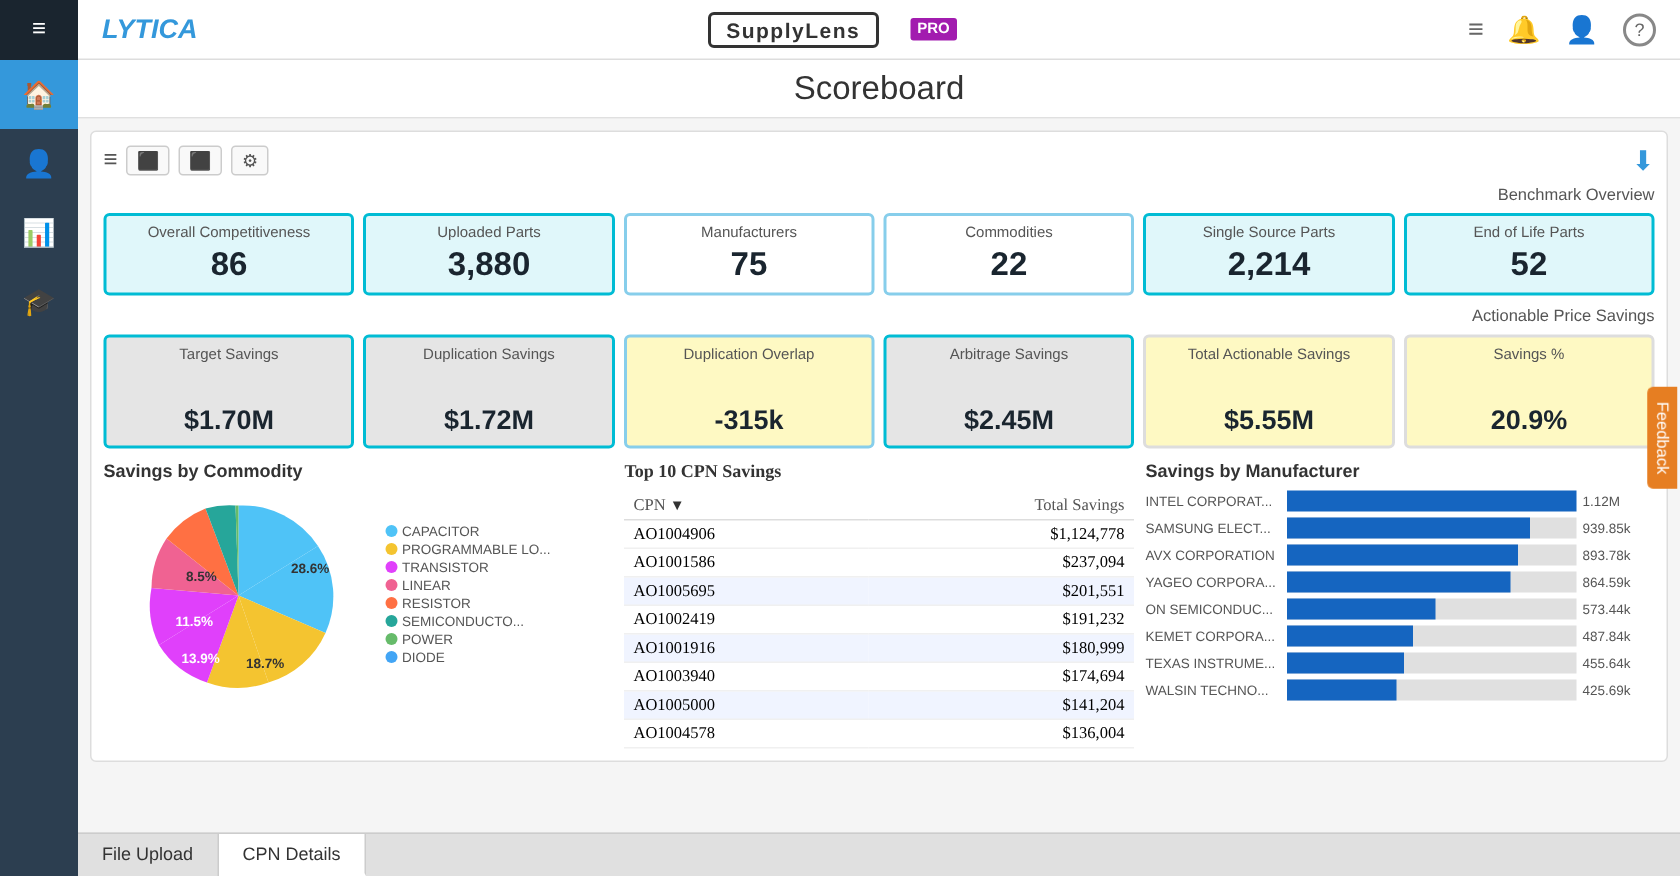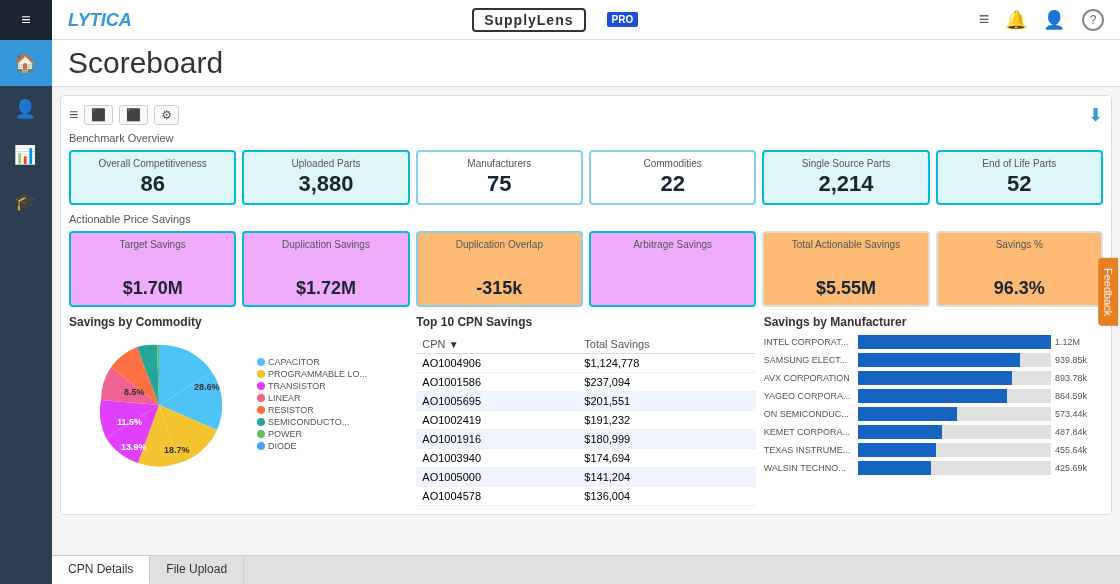--- a/index.html
+++ b/index.html
@@ -67,36 +67,36 @@
     .supplylens-badge {
       border: 2px solid #333;
       border-radius: 4px;
       padding: 2px 10px;
       font-size: 14px;
       font-weight: bold;
       color: #333;
       letter-spacing: 1px;
     }
     .pro-badge {
-      background: #1d4ed8;
+      background: #a21caf;
       color: white;
       font-size: 10px;
       font-weight: bold;
       padding: 2px 5px;
       border-radius: 2px;
     }
     .header-icons { display: flex; gap: 16px; align-items: center; color: #666; font-size: 18px; }
 
     
     .page-title-bar {
       background: #fff;
       padding: 6px 16px;
       border-bottom: 1px solid #e0e0e0;
     }
-    .page-title-bar h1 { font-size: 30px; color: #333; font-weight: 400; }
+    .page-title-bar h1 { font-size: 22px; color: #333; font-weight: 400; text-align: center; }
 
     
     .content {
       flex: 1;
       padding: 8px;
       overflow: hidden;
     }
 
     .card-container {
       background: #fff;
@@ -112,21 +112,21 @@
       margin-bottom: 6px;
     }
     .card-toolbar-left { display: flex; align-items: center; gap: 6px; }
     .toolbar-icon { font-size: 16px; color: #555; cursor: pointer; }
     .toolbar-btn { font-size: 12px; border: 1px solid #ccc; border-radius: 3px; padding: 2px 6px; cursor: pointer; background: #f9f9f9; color: #555; }
 
     .download-icon { color: #3498db; font-size: 18px; cursor: pointer; }
 
     
     .section-label {
-      text-align: left;
+      text-align: right;
       font-size: 11px;
       color: #555;
       margin-bottom: 6px;
     }
 
     .metrics-row {
       display: flex;
       gap: 6px;
       margin-bottom: 8px;
     }
@@ -151,48 +151,48 @@
       display: flex;
       gap: 6px;
       margin-bottom: 8px;
     }
     .savings-card {
       flex: 1;
       border: 2px solid #87CEEB;
       border-radius: 4px;
       padding: 6px 8px;
       text-align: center;
-      background: #fdba74;
+      background: #fef9c3;
     }
     .savings-card.highlighted {
       border-color: #00bcd4;
-      background: #f0abfc;
+      background: #e5e5e5;
     }
     .savings-card.no-border { border-color: #ddd; }
     .savings-label { font-size: 10px; color: #555; margin-bottom: 2px; }
     .savings-value { font-size: 18px; font-weight: bold; color: #1a252f; margin-top: 28px; }
 
     
     .bottom-panels {
       display: flex;
       gap: 8px;
     }
 
     .panel { flex: 1; }
     .panel-title { font-size: 12px; font-weight: bold; color: #333; margin-bottom: 6px; }
 
     
     .pie-panel { width: 370px; flex-shrink: 0; }
 
     
-    .table-panel { width: 320px; flex-shrink: 0; }
+    .table-panel { width: 320px; flex-shrink: 0; font-family: Liberation Serif, serif; }
 
     .savings-table { width: 100%; border-collapse: collapse; font-size: 11px; }
     .savings-table th { padding: 3px 6px; text-align: left; color: #555; font-weight: normal; border-bottom: 1px solid #ddd; margin-left: 24px; }
-    .savings-table th.right, .savings-table td.right { }
+    .savings-table th.right, .savings-table td.right { text-align: right; }
     .savings-table td { padding: 3px 6px; border-bottom: 1px solid #f0f0f0; }
     .savings-table tr.alt { background: #f0f4ff; }
 
     
     .bar-panel { flex: 1; }
 
     .bar-row { display: flex; align-items: center; margin-bottom: 4px; gap: 4px; }
     .bar-label { font-size: 9px; color: #555; width: 90px; flex-shrink: 0; text-align: left; }
     .bar-bg { flex: 1; background: #e0e0e0; height: 14px; position: relative; }
     .bar-fill { height: 100%; background: #1565c0; }
@@ -325,28 +325,29 @@
         <div class="savings-card highlighted">
           <div class="savings-label">Duplication Savings</div>
           <div class="savings-value">$1.72M</div>
         </div>
         <div class="savings-card">
           <div class="savings-label">Duplication Overlap</div>
           <div class="savings-value">-315k</div>
         </div>
         <div class="savings-card highlighted">
           <div class="savings-label">Arbitrage Savings</div>
+          <div class="savings-value">$2.45M</div>
         </div>
         <div class="savings-card no-border">
           <div class="savings-label">Total Actionable Savings</div>
           <div class="savings-value">$5.55M</div>
         </div>
         <div class="savings-card no-border">
           <div class="savings-label">Savings %</div>
-          <div class="savings-value">96.3%</div>
+          <div class="savings-value">20.9%</div>
         </div>
       </div>
 
       <div class="bottom-panels">
 
         <div class="panel pie-panel">
           <div class="panel-title">Savings by Commodity</div>
           <div class="pie-container">
             <svg width="180" height="140" viewBox="0 0 180 140">
 
@@ -520,18 +521,18 @@
     <div class="bar-value">425.69k</div>
   </div>
             </div>
         </div>
 
       </div>
     </div>
   </div>
 
   <div class="bottom-tabs">
+    <div class="tab">File Upload</div>
     <div class="tab active">CPN Details</div>
-    <div class="tab">File Upload</div>
   </div>
 </div>
 
 <div class="feedback-btn">Feedback</div>
 
 </body></html>

